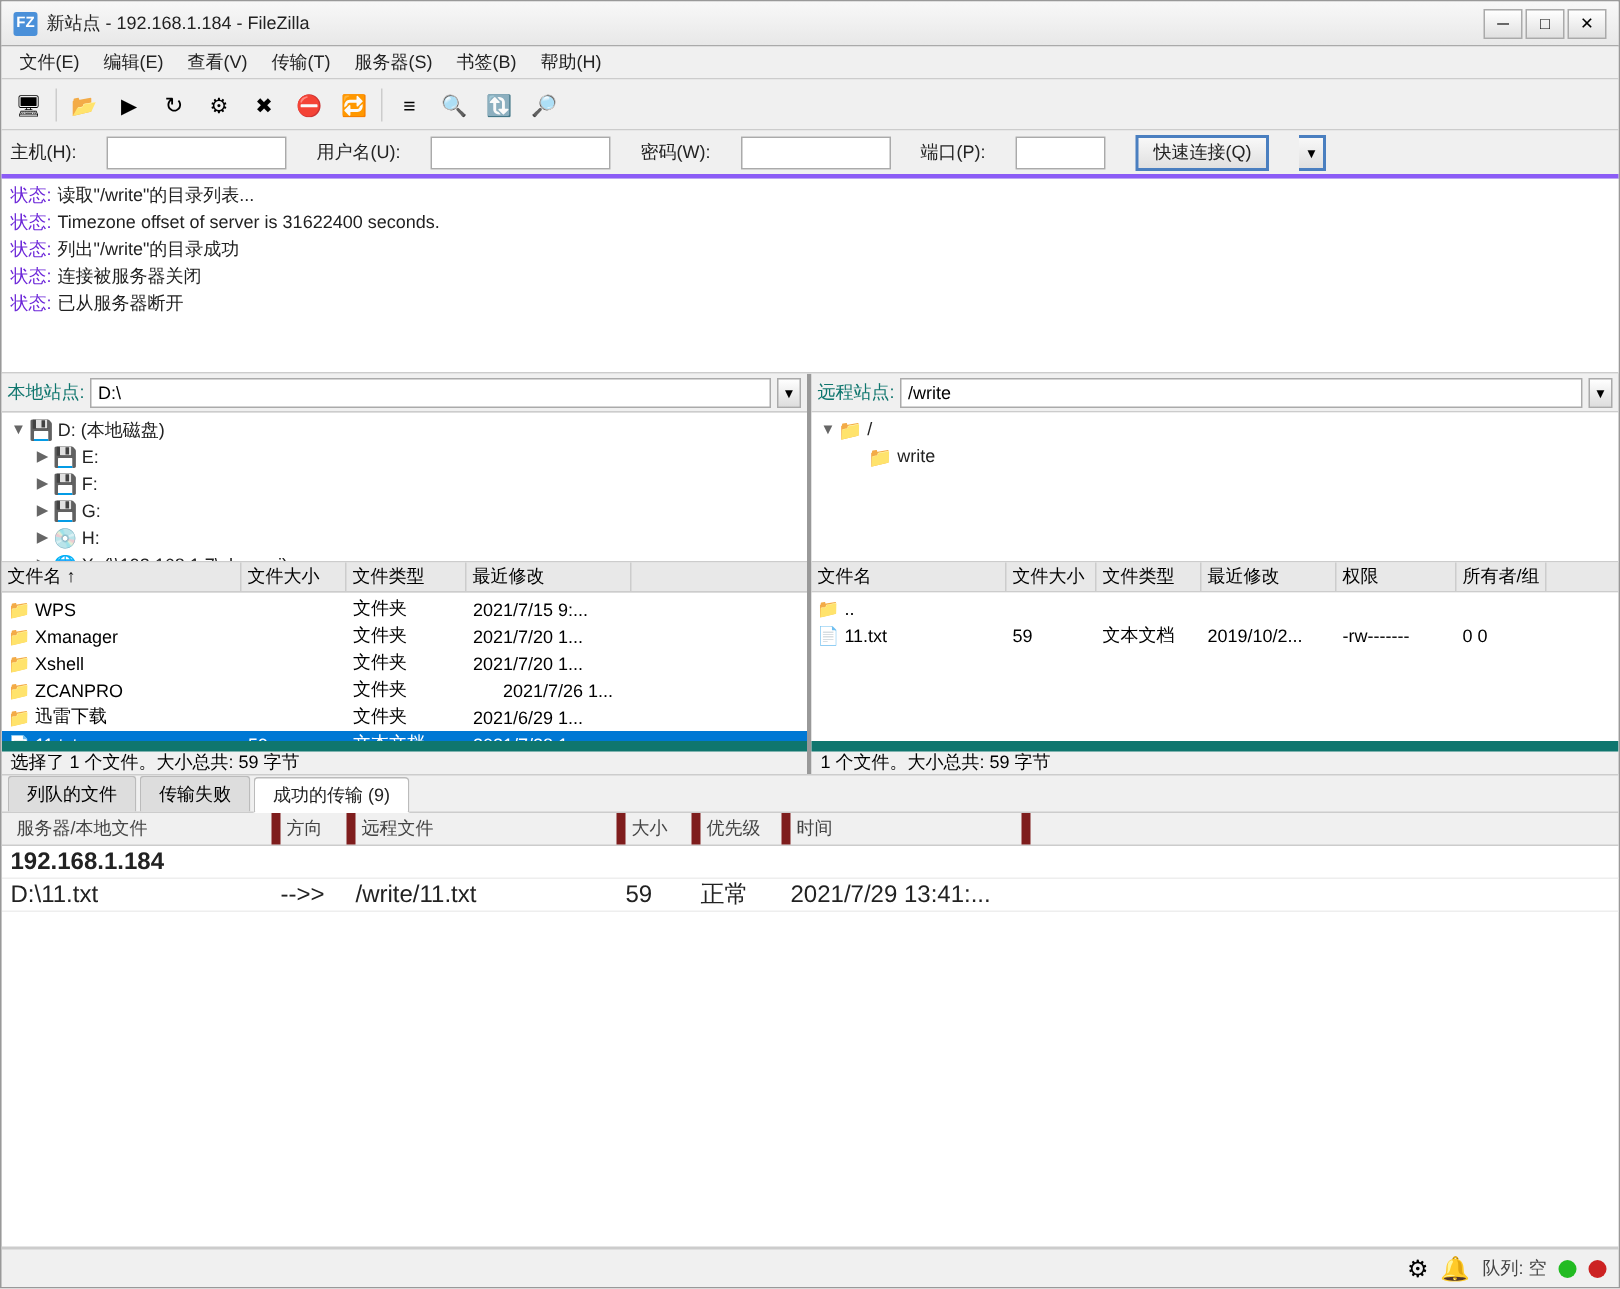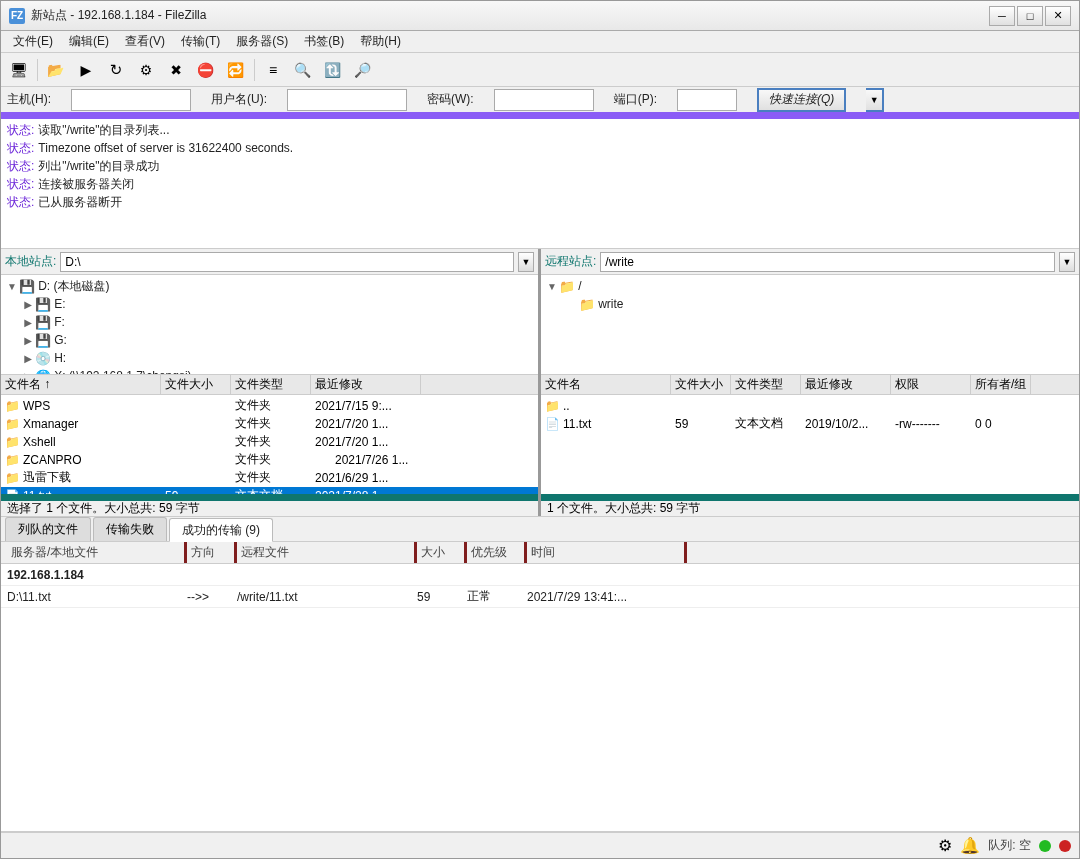--- a/index.html
+++ b/index.html
@@ -87,21 +87,21 @@
       cursor: pointer;
       display: flex; align-items: center; justify-content: center;
       border-radius: 2px;
     }
     .tb-sep { width: 1px; height: 22px; background: #ccc; margin: 0 2px; }
     .tb-icon { font-size: 14px; }
 
     
     .conn-bar {
       background: #f0f0f0;
-      border-bottom: 7px solid #8b5cf6;
+      border-bottom: 3px solid #8b5cf6;
       height: 32px;
       display: flex;
       align-items: center;
       padding: 2px 6px;
       gap: 20px;
     }
     .conn-label { font-size: 12px; color: #222; white-space: nowrap; }
     .conn-input {
       height: 22px;
       border: 1px solid #aaa;
@@ -115,21 +115,20 @@
     .conn-input.port { width: 60px; }
     .quick-btn {
       height: 24px;
       padding: 0 10px;
       border: 2px solid #4a7fc0;
       background: linear-gradient(180deg, #f8f8f8 0%, #e0e0e0 100%);
       cursor: pointer;
       font-size: 12px;
       color: #222;
       white-space: nowrap;
-      font-style: italic;
     }
     .dropdown-arrow {
       height: 24px; width: 18px;
       border: 2px solid #4a7fc0;
       border-left: none;
       background: linear-gradient(180deg, #f8f8f8 0%, #e0e0e0 100%);
       cursor: pointer;
       display: flex; align-items: center; justify-content: center;
       font-size: 9px;
     }
@@ -257,21 +256,21 @@
       border-bottom: 1px solid #ccc;
       height: 22px;
       display: flex;
       align-items: center;
       padding: 0 6px;
     }
     .queue-col {
       font-size: 12px;
       color: #444;
       padding: 0 4px;
-      border-right: 3px solid #7f1d1d;
+      border-right: 6px solid #7f1d1d;
       height: 100%;
       display: flex;
       align-items: center;
     }
 
     
     .queue-area {
       flex: 1;
       background: white;
       overflow-y: auto;
@@ -279,21 +278,21 @@
     }
     .queue-row {
       display: flex;
       align-items: center;
       height: 22px;
       border-bottom: 1px solid #eee;
       cursor: pointer;
     }
     .queue-cell {
       padding: 0 6px;
-      font-size: 12px;
+      font-size: 16px;
       color: #222;
       white-space: nowrap;
       overflow: hidden;
     }
 
     
     .tab-bar {
       background: #f0f0f0;
       border-top: 1px solid #ccc;
       border-bottom: 1px solid #ccc;

